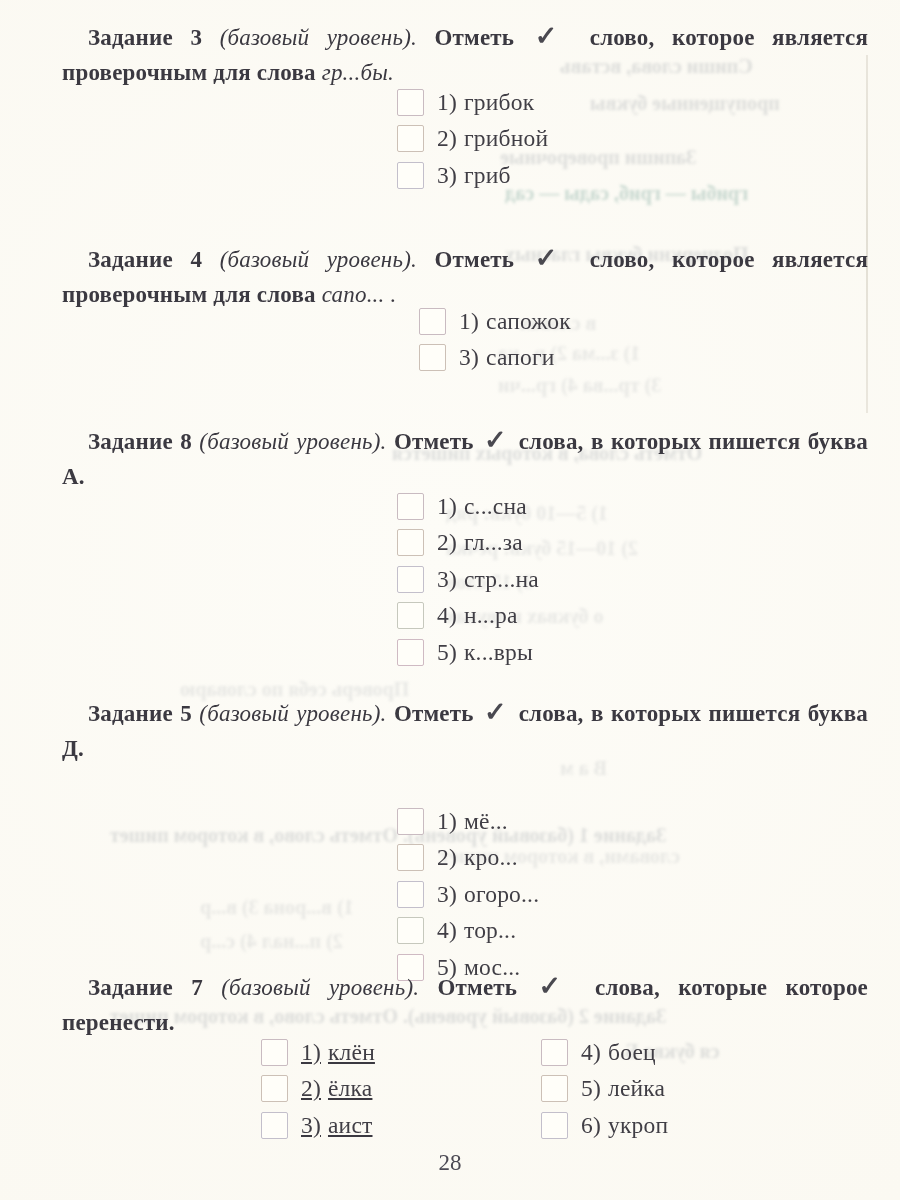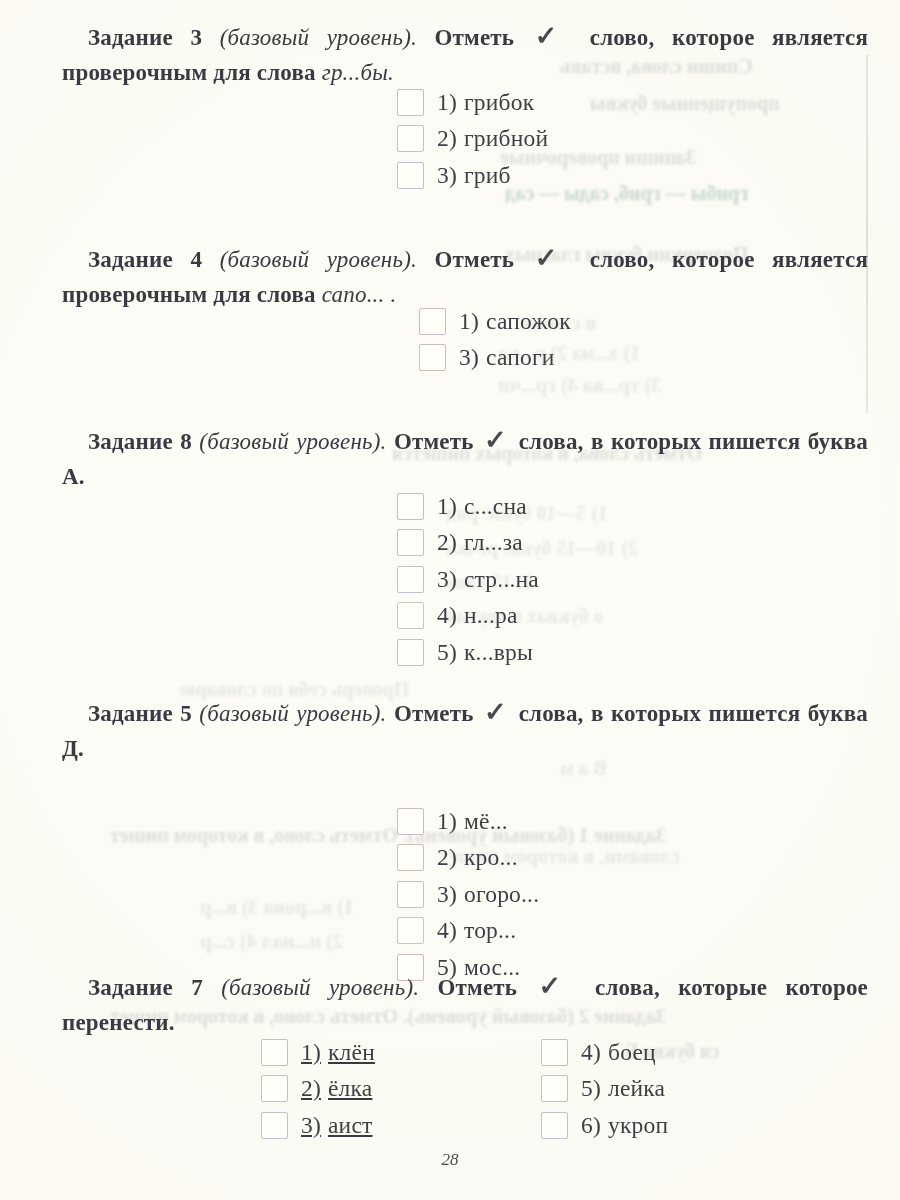--- a/index.html
+++ b/index.html
@@ -62,23 +62,22 @@
     color: #403e45;
     white-space: nowrap;
     letter-spacing: 0.2px;
   }
   .opt-label .num { margin-right: 7px; }
   
   .page-num {
     position: absolute;
     left: 0; right: 0; top: 1150px;
     text-align: center;
-    font-size: 17px;
+    font-size: 23px;
     color: #4c4a54;
-    font-style: italic;
   }
   
   .bleed {
     position: absolute;
     font-size: 20px;
     color: #93999f;
     opacity: 0.30;
     filter: blur(1.6px);
     transform: scaleX(-1);
     white-space: nowrap;

